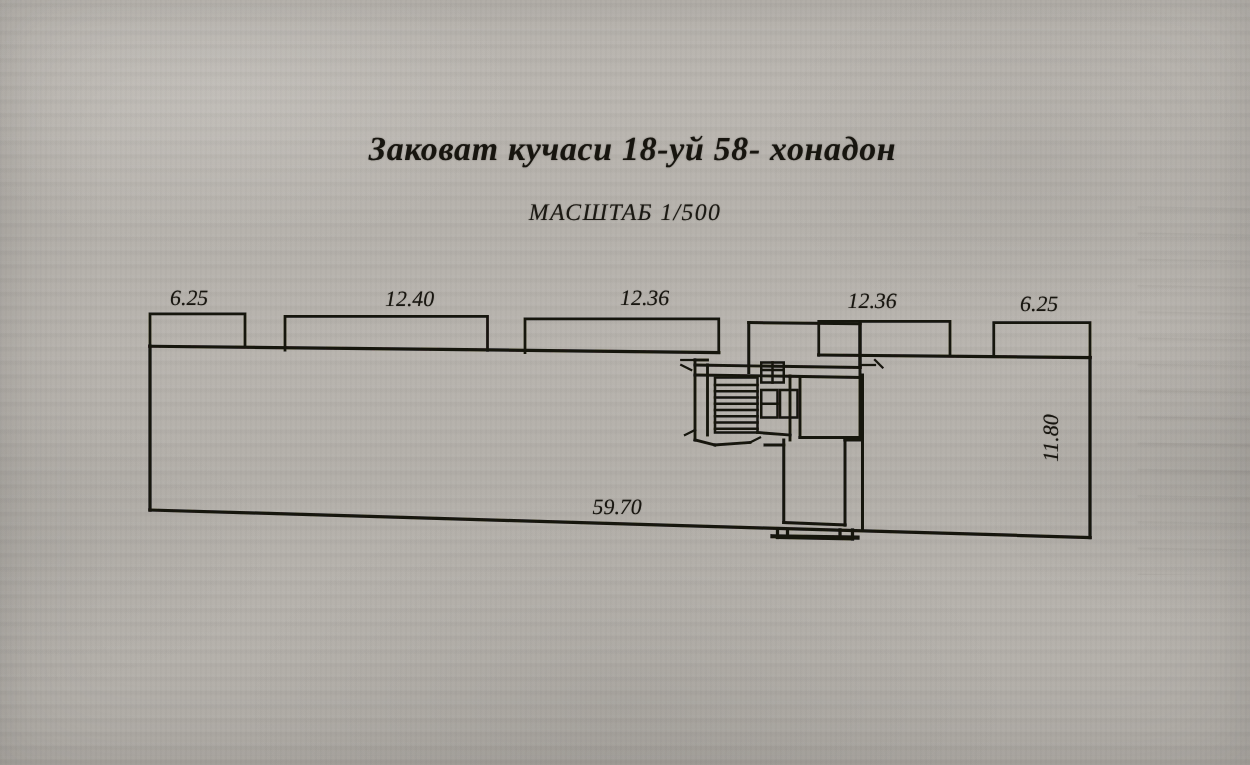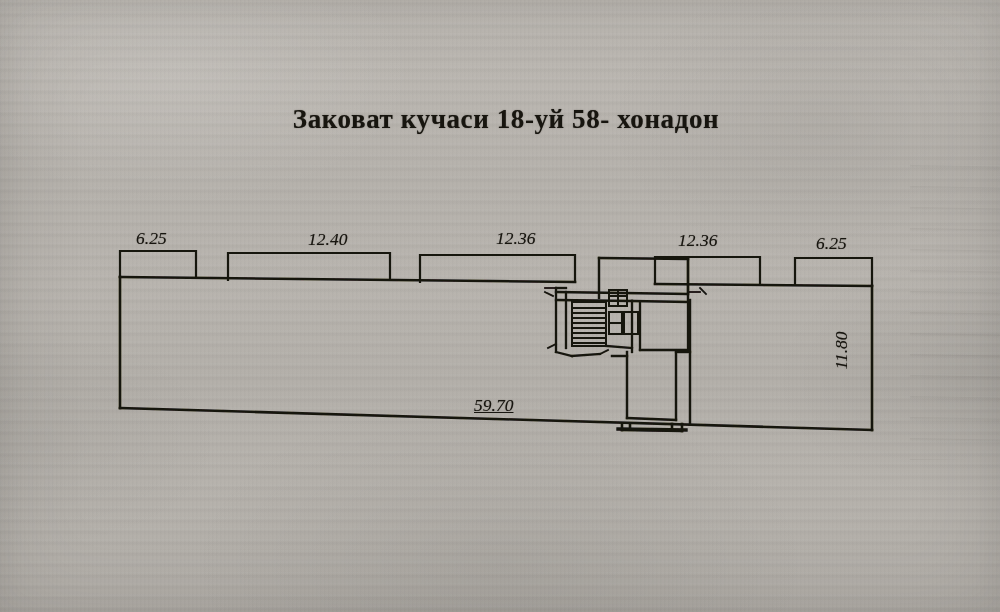--- a/index.html
+++ b/index.html
@@ -94,20 +94,21 @@
       rgba(60,55,50,0.00) 21px);
   }
 
   
   .title {
     position: absolute;
     left: 0;
     right: 0;
     top: 104px;
     text-align: center;
+    font-style: italic;
     font-weight: 700;
     font-size: 27px;
     letter-spacing: 0.6px;
     color: #17150f;
     text-shadow: 0 0 1.2px rgba(30,26,20,0.55);
     margin-left: 12px;
   }
   .subtitle {
     position: absolute;
     left: 0;
@@ -149,32 +150,33 @@
 <div id="page">
 
   <div class="paper-base"></div>
   <div class="paper-bands"></div>
   <div class="paper-weave"></div>
   <div class="paper-blotch"></div>
   <div class="bleed"></div>
 
   <div class="title">Заковат  кучаси 18-уй 58- хонадон</div>
 
+  <div class="subtitle">МАСШТАБ  1/500</div>
 
   <div class="dim" style="left:136px; top:228px;">6.25</div>
 
   <div class="dim" style="left:308px; top:229px;">12.40</div>
 
   <div class="dim" style="left:496px; top:228px;">12.36</div>
 
   <div class="dim" style="left:678px; top:230px;">12.36</div>
 
   <div class="dim" style="left:816px; top:233px;">6.25</div>
 
-  <div class="dim" style="left:474px; top:395px;text-decoration:underline;">59.70</div>
+  <div class="dim" style="left:474px; top:395px;">59.70</div>
 
   <div class="dim dim-vertical" style="left:822px; top:340px;">11.80</div>
 
   <svg class="plan-svg" viewBox="0 0 1000 612">
     <defs>
 
       <filter id="inkblur" x="-4%" y="-4%" width="108%" height="108%">
         <feGaussianBlur stdDeviation="0.42"></feGaussianBlur>
       </filter>
     </defs>

